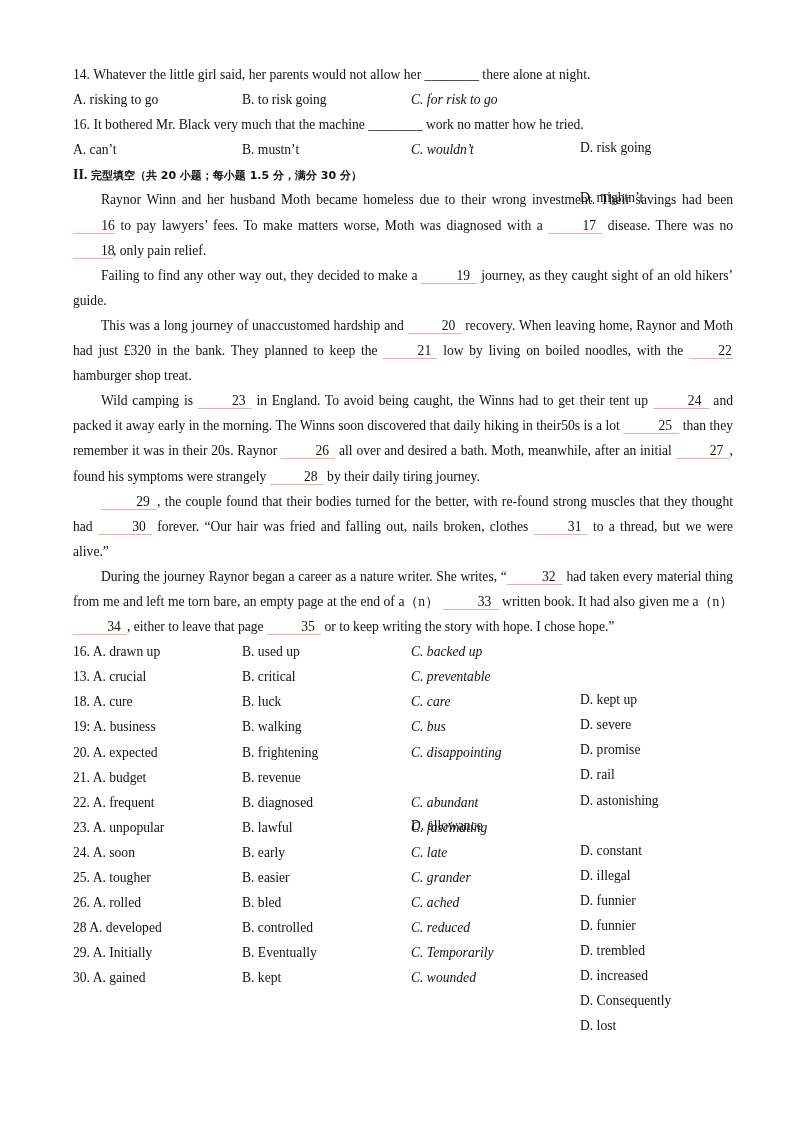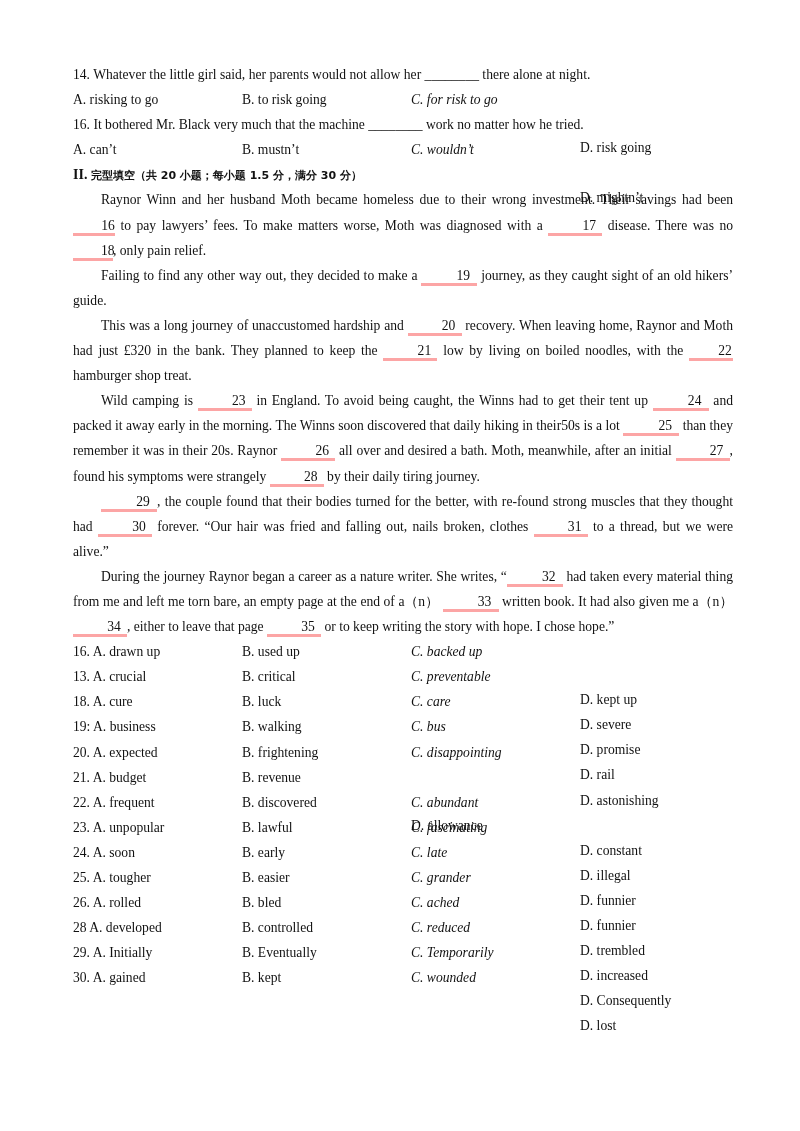--- a/index.html
+++ b/index.html
@@ -13,21 +13,21 @@
     .para { line-height: 25.1px; text-align: justify; }
     .para .first { text-indent: 28px; }
     .opts { display: flex; height: 25.1px; line-height: 25.1px; white-space: nowrap; }
     .opts span { display: inline-block; }
     .opts .c0 { width: 169px; }
     .opts .c1 { width: 169px; }
     .opts .c2 { width: 169px; font-style: italic; }
     .opts .c3 { width: 150px; margin-top: 48px; }
     .heading { font-weight: bold; height: 25.1px; line-height: 25.1px; white-space: nowrap; font-size: 14px; }
     .heading .cjk { font-family: "DejaVu Sans", sans-serif; font-weight: bold; font-size: 11px; }
-    .blk { display: inline-block; border-bottom: 3px solid #fca5a5; text-align: center; line-height: 14px; }
+    .blk { display: inline-block; border-bottom: 1px solid #fca5a5; text-align: center; line-height: 14px; }
   </style>
 </head>
 <body>
 
 <div class="page">
 
   <div class="line">
     <span>14. Whatever the little girl said, her parents would not allow her </span><span>________</span><span> there alone at night.</span>
   </div>
   <div class="opts">
@@ -119,21 +119,21 @@
         <span class="c2">C. disappointing</span>
         <span class="c3">D. astonishing</span>
       </div>
       <div class="opts">
         <span class="c0">21. A. budget</span>
         <span class="c1">B. revenue</span>
         <span class="c3">D. allowance</span>
       </div>
       <div class="opts">
         <span class="c0">22. A. frequent</span>
-        <span class="c1">B. discovered</span>
+        <span class="c1">B. diagnosed</span>
         <span class="c2">C. abundant</span>
         <span class="c3">D. constant</span>
       </div>
       <div class="opts">
         <span class="c0">23. A. unpopular</span>
         <span class="c1">B. lawful</span>
         <span class="c2">C. fascinating</span>
         <span class="c3">D. illegal</span>
       </div>
       <div class="opts">

